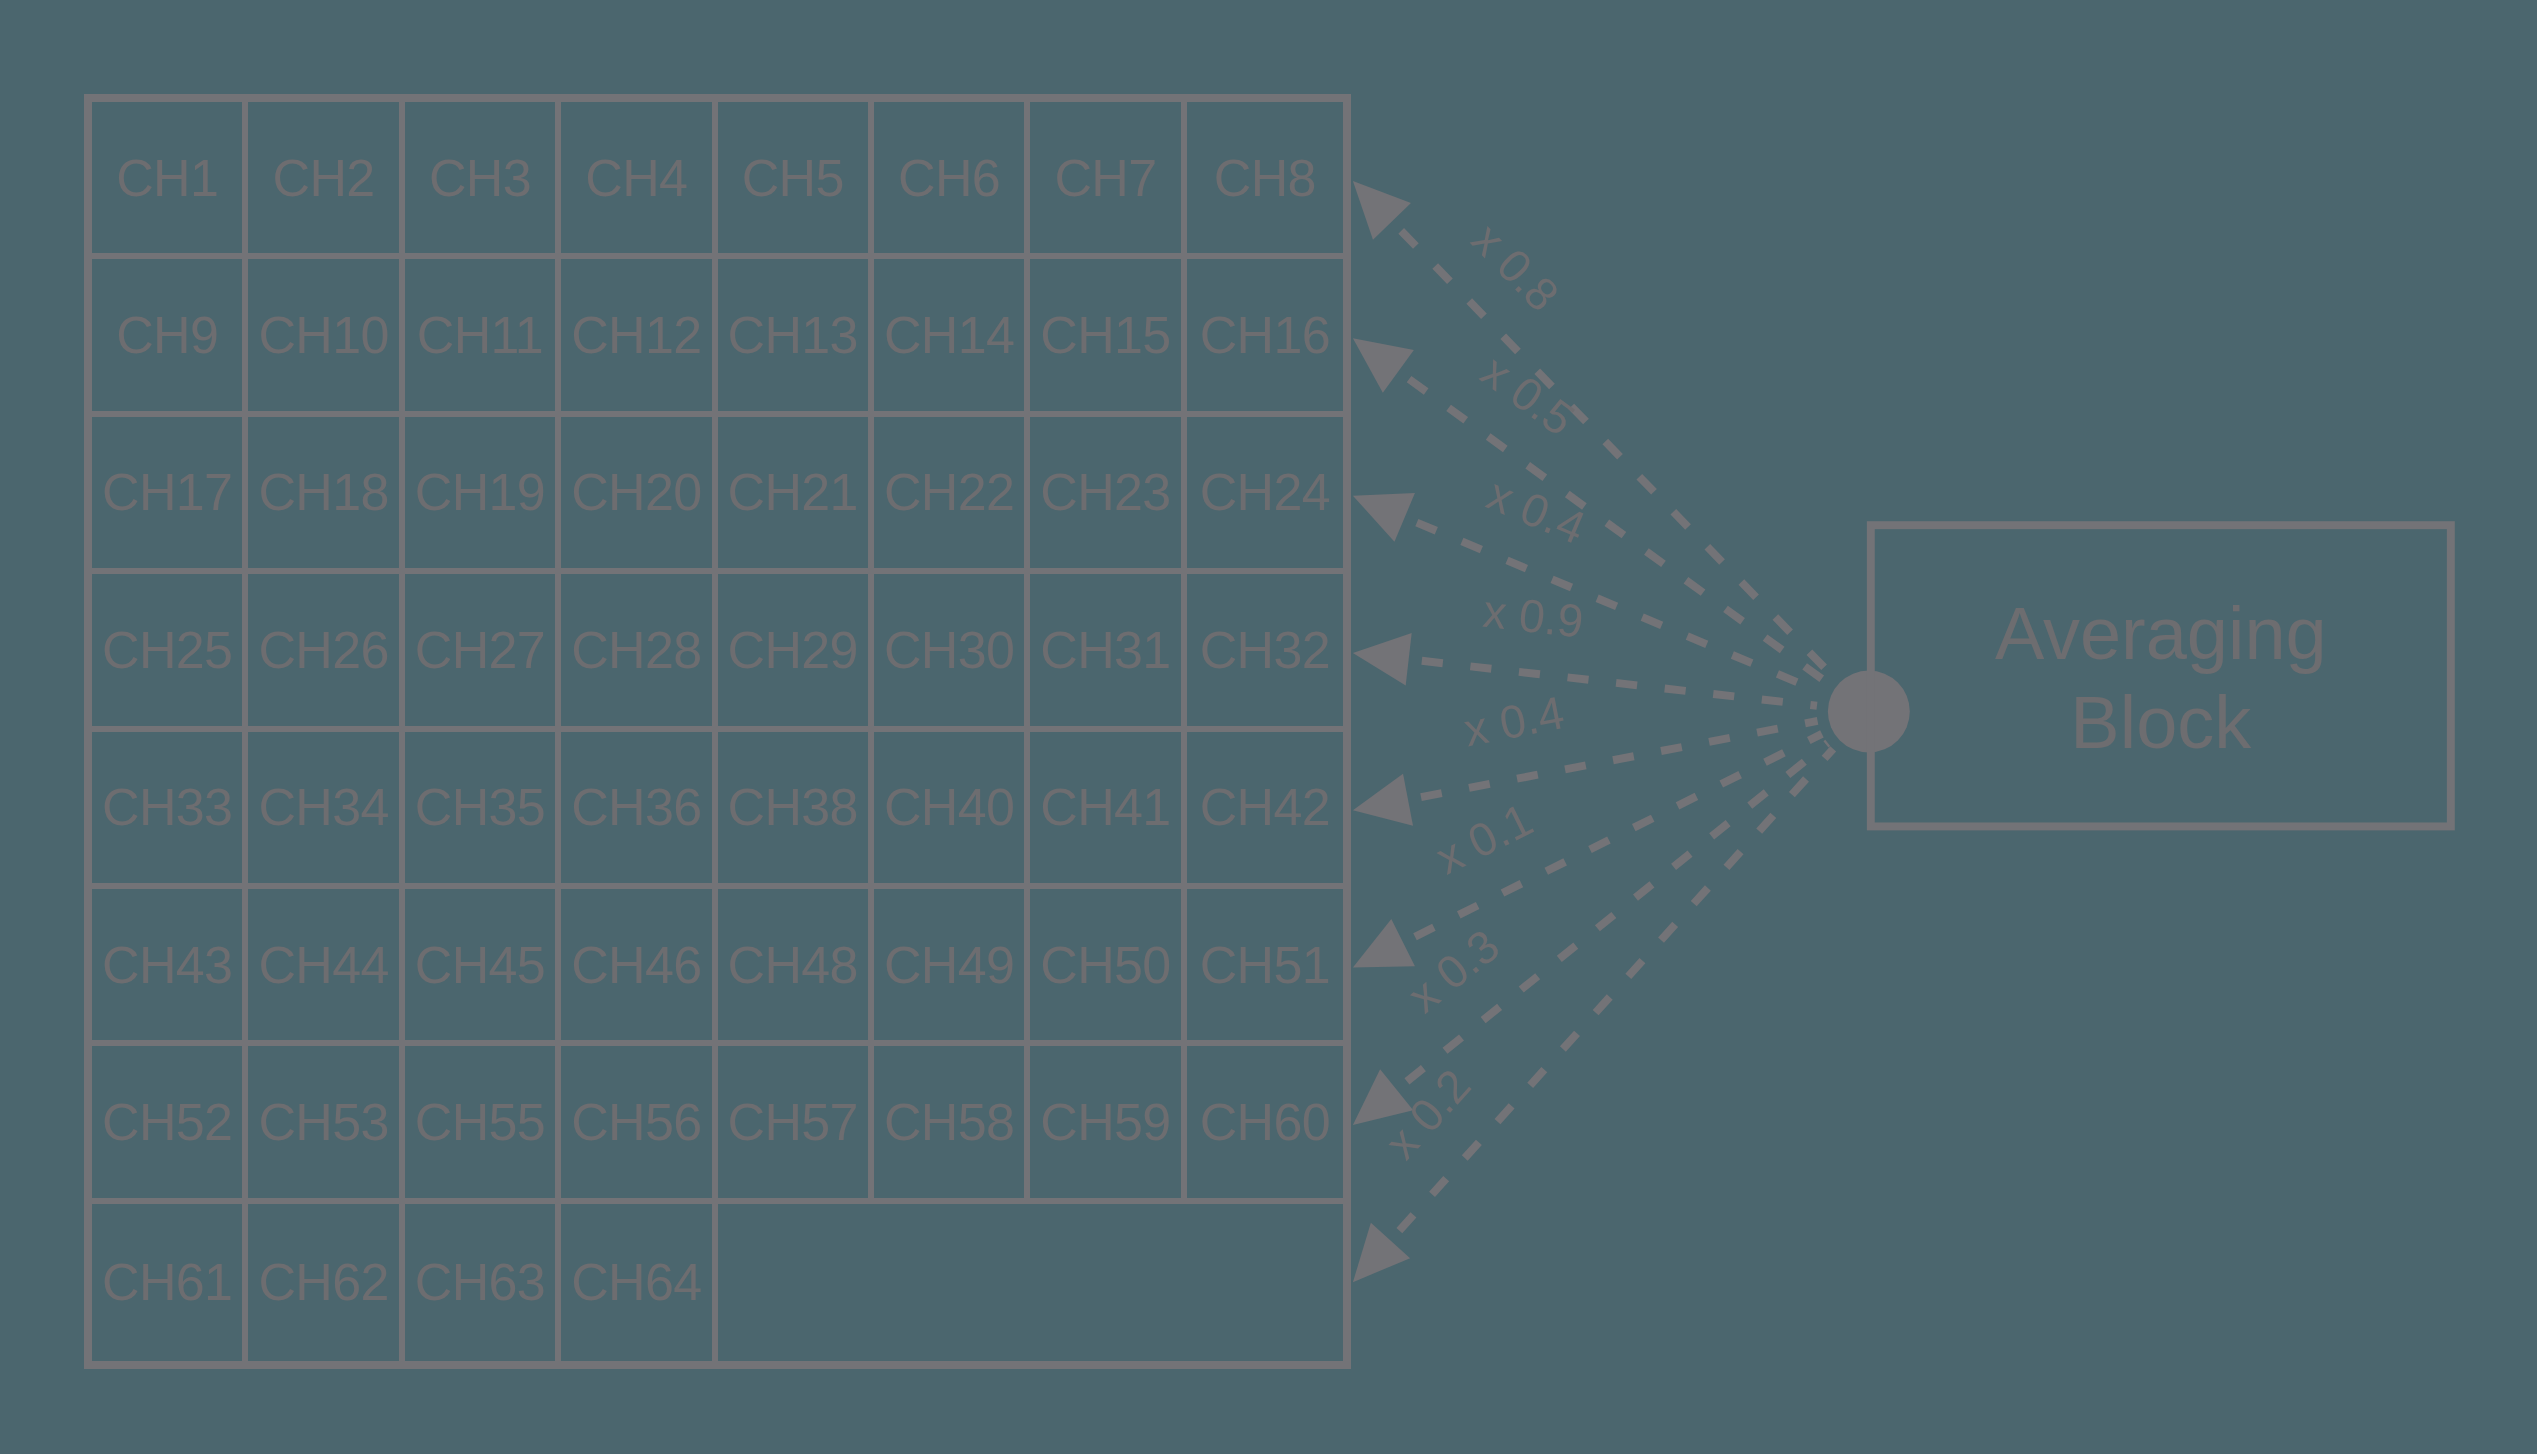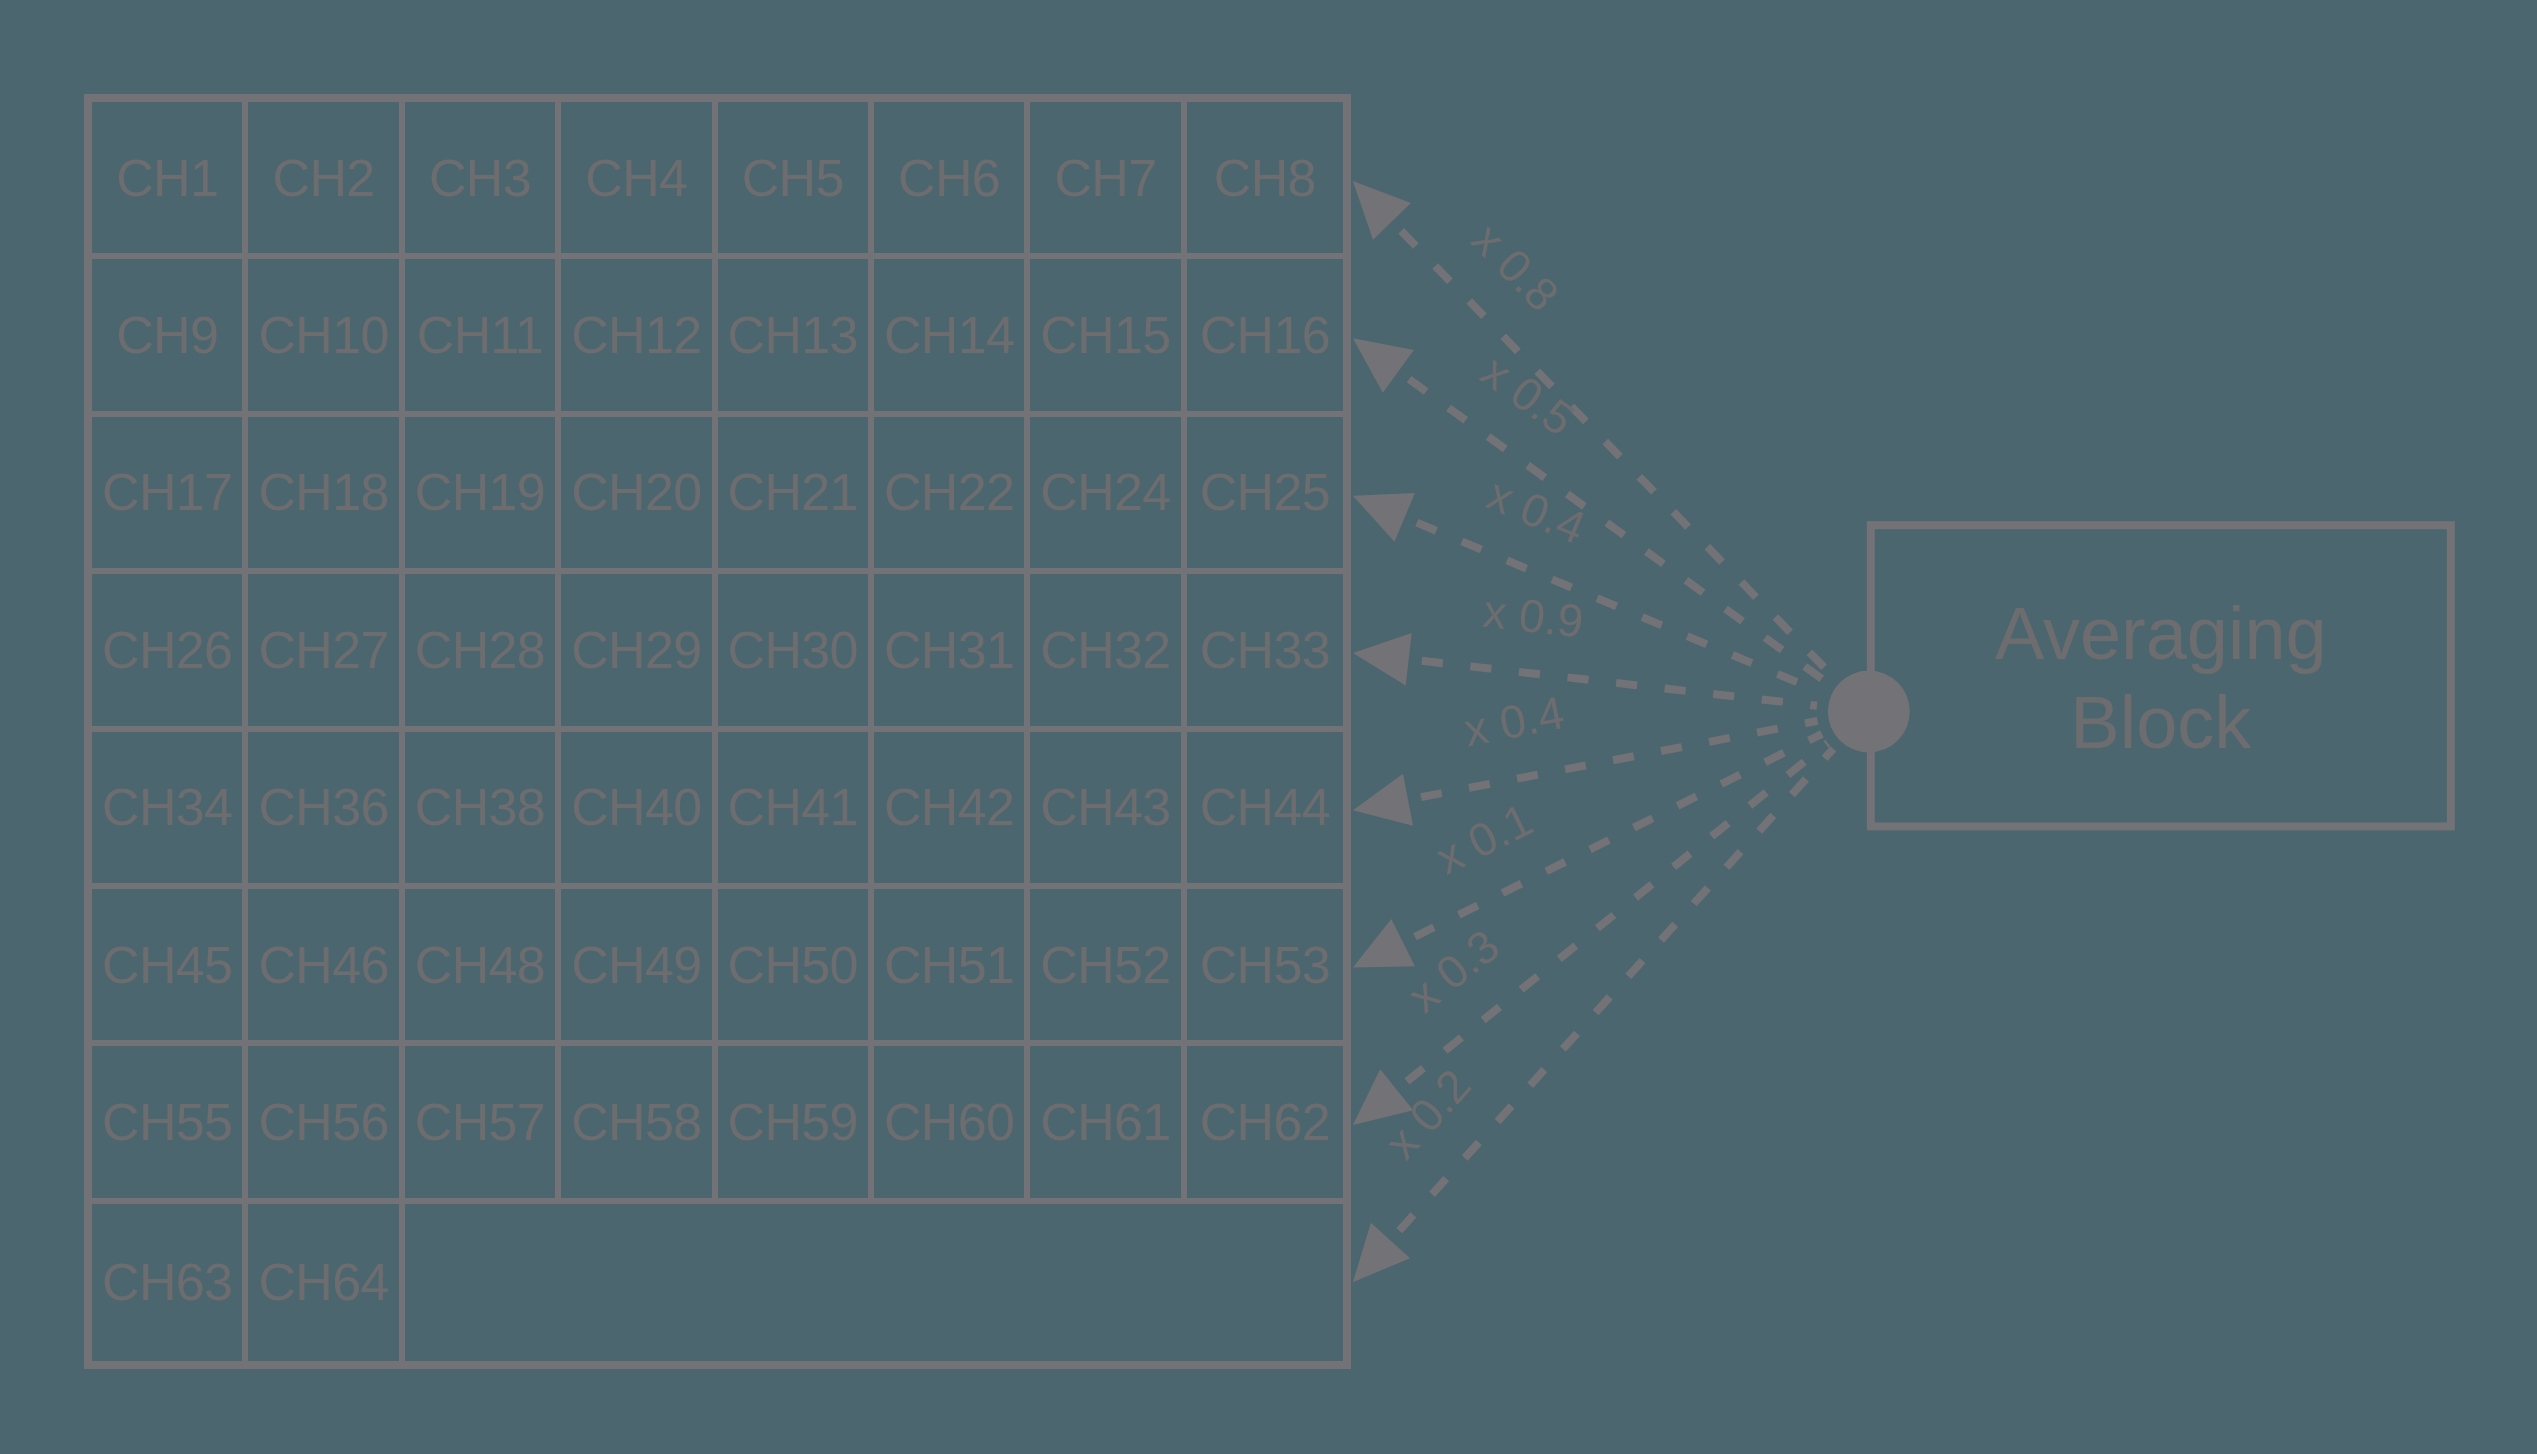--- a/index.html
+++ b/index.html
@@ -111,20 +111,23 @@
       <div class="cell">
         <span>CH20</span>
       </div>
       <div class="cell">
         <span>CH21</span>
       </div>
       <div class="cell">
         <span>CH22</span>
       </div>
       <div class="cell">
+        <span>CH23</span>
+      </div>
+      <div class="cell">
         <span>CH24</span>
       </div>
       <div class="cell">
         <span>CH25</span>
       </div>
       <div class="cell">
         <span>CH26</span>
       </div>
       <div class="cell">
         <span>CH27</span>
@@ -142,20 +145,23 @@
         <span>CH31</span>
       </div>
       <div class="cell">
         <span>CH32</span>
       </div>
       <div class="cell">
         <span>CH33</span>
       </div>
       <div class="cell">
         <span>CH34</span>
+      </div>
+      <div class="cell">
+        <span>CH35</span>
       </div>
       <div class="cell">
         <span>CH36</span>
       </div>
       <div class="cell">
         <span>CH38</span>
       </div>
       <div class="cell">
         <span>CH40</span>
       </div>

